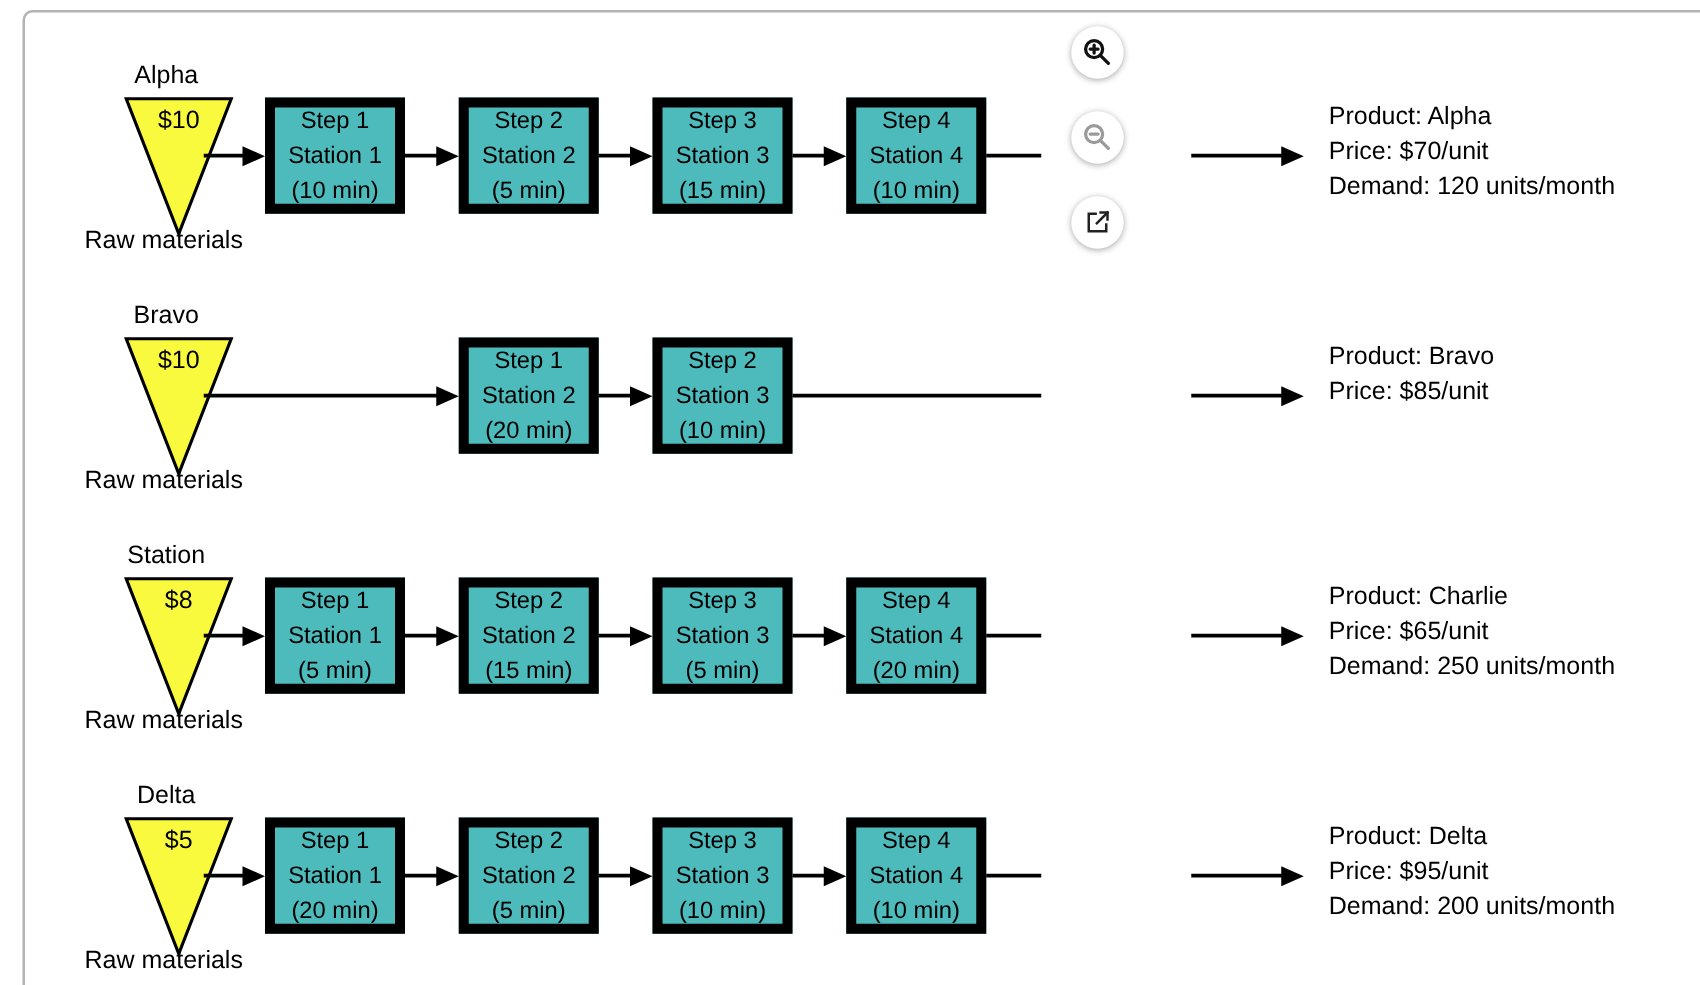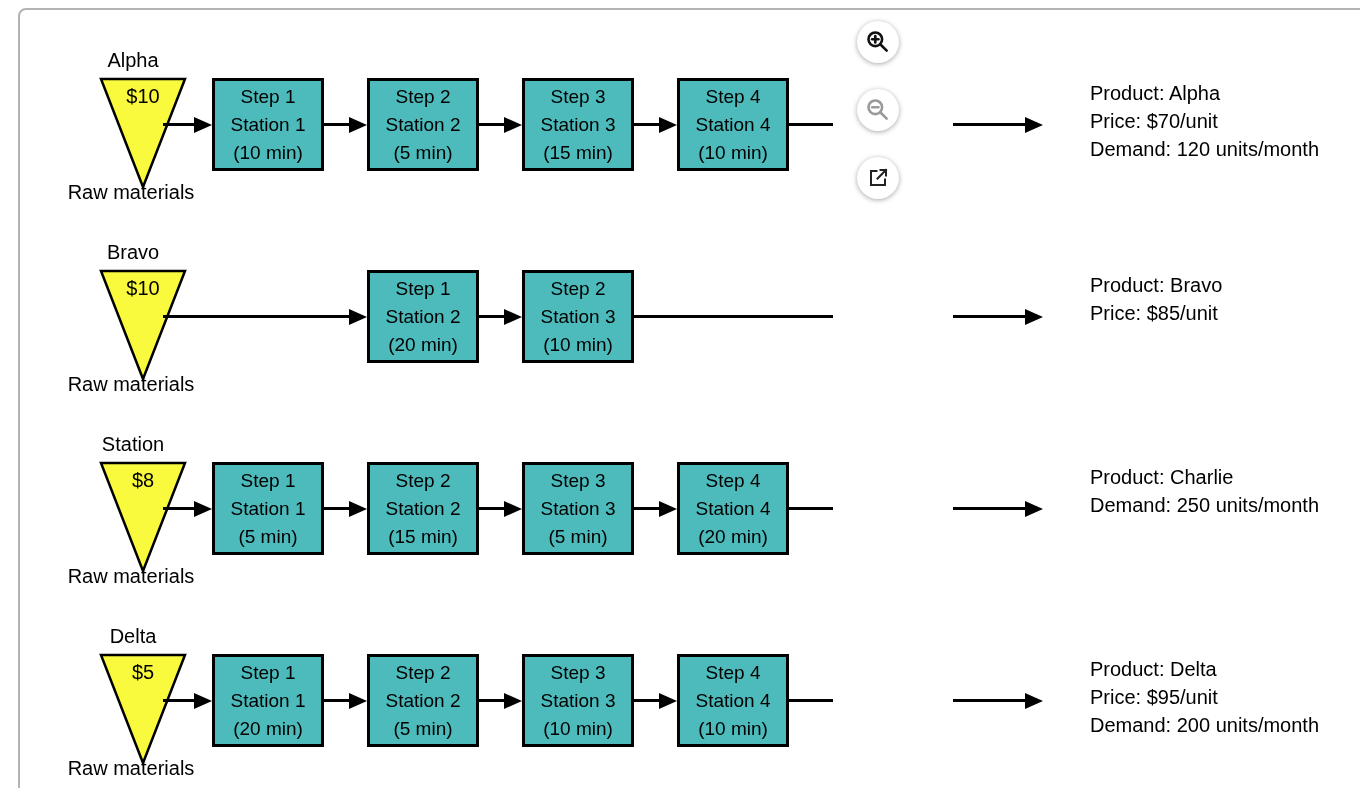--- a/index.html
+++ b/index.html
@@ -8,29 +8,29 @@
   .canvas-frame { position:absolute; left:18px; top:8px; width:1355px; height:795px;
                   border:2px solid #b3b3b3; border-radius:8px; background:#fff; }
   .row { position:absolute; left:0; width:1360px; height:0; }
   .prod-label { position:absolute; top:-30px; left:51px; width:164px; text-align:center;
                 font-size:20px; line-height:24px; }
   .tri { position:absolute; left:99px; top:-1px; }
   .tri polygon { fill:var(--triangle-fill,#f9f93d); stroke:#000; stroke-width:2.5; }
   .tri-cost { position:absolute; left:99px; top:7px; width:88px; text-align:center; font-size:20px; }
   .raw-label { position:absolute; top:103px; left:19px; width:224px; text-align:center; font-size:20px; }
   .station { position:absolute; top:0; width:112px; height:93px;
-             background:var(--station-fill,#4dbbbb); border:3px solid #000000;
+             background:var(--station-fill,#4dbbbb); border:8px solid #000000;
              display:flex; flex-direction:column; justify-content:center; align-items:center;
              font-size:19px; line-height:28px; text-align:center; }
   .c0{left:212px} .c1{left:367px} .c2{left:522px} .c3{left:677px}
   .shaft { position:absolute; top:45px; height:3px; background:#000; }
   .head { position:absolute; top:39px; width:0; height:0;
           border-top:8px solid transparent; border-bottom:8px solid transparent;
           border-left:18px solid #000; }
-  .info { position:absolute; left:1090px; top:1px; font-size:20px; line-height:28px; white-space:nowrap; }
+  .info { position:absolute; left:1063px; top:1px; font-size:20px; line-height:28px; white-space:nowrap; }
   .ctrl { position:absolute; left:857px; width:42px; height:42px; border-radius:50%;
           background:#fff; box-shadow:0 1px 5px rgba(0,0,0,0.35);
           display:flex; align-items:center; justify-content:center; cursor:pointer; }
   .ctrl svg { display:block; }
 </style>
 </head>
 <body>
 
 <div class="canvas-frame"></div>
 
@@ -154,20 +154,21 @@
     <div>Station 4</div>
     <div>(20 min)</div>
   </div>
 
   <div class="shaft" style="left:789px;width:44px"></div>
   <div class="shaft" style="left:953px;width:74px"></div>
   <div class="head" style="left:1025px"></div>
 
   <div class="info">
     <div>Product: Charlie</div>
+    <div>Price: $65/unit</div>
     <div>Demand: 250 units/month</div>
   </div>
 </div>
 
 <div class="row" style="top:654px">
   <div class="prod-label">Delta</div>
   <svg class="tri" width="88" height="113" viewBox="0 0 88 113">
       <polygon points="2,2 86,2 44,110"></polygon>
     </svg>
   <div class="tri-cost">$5</div>

